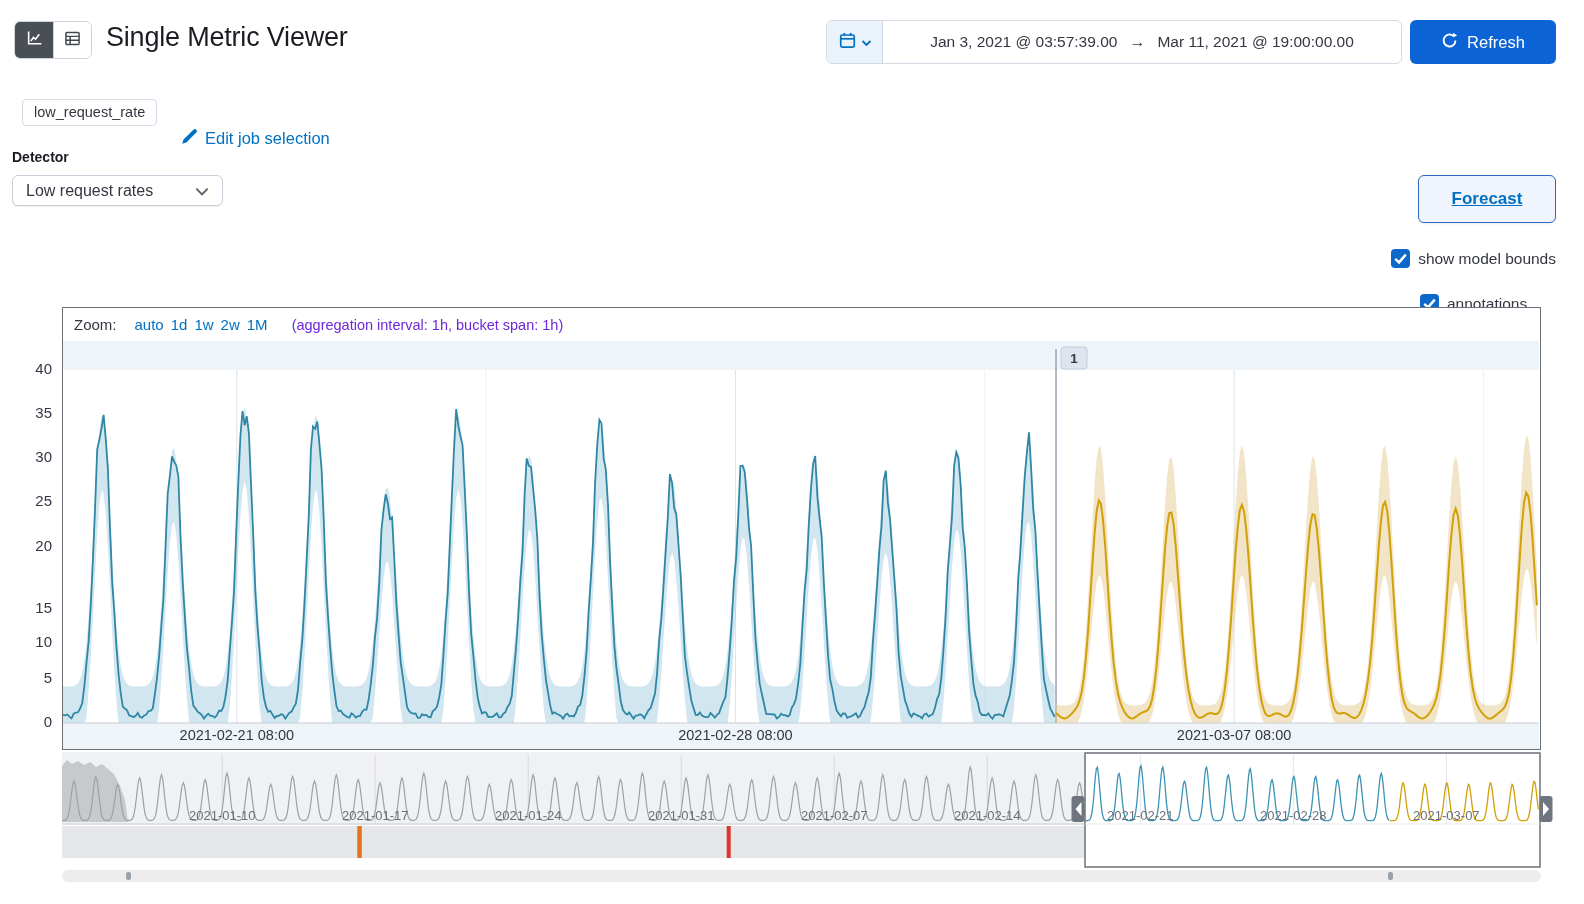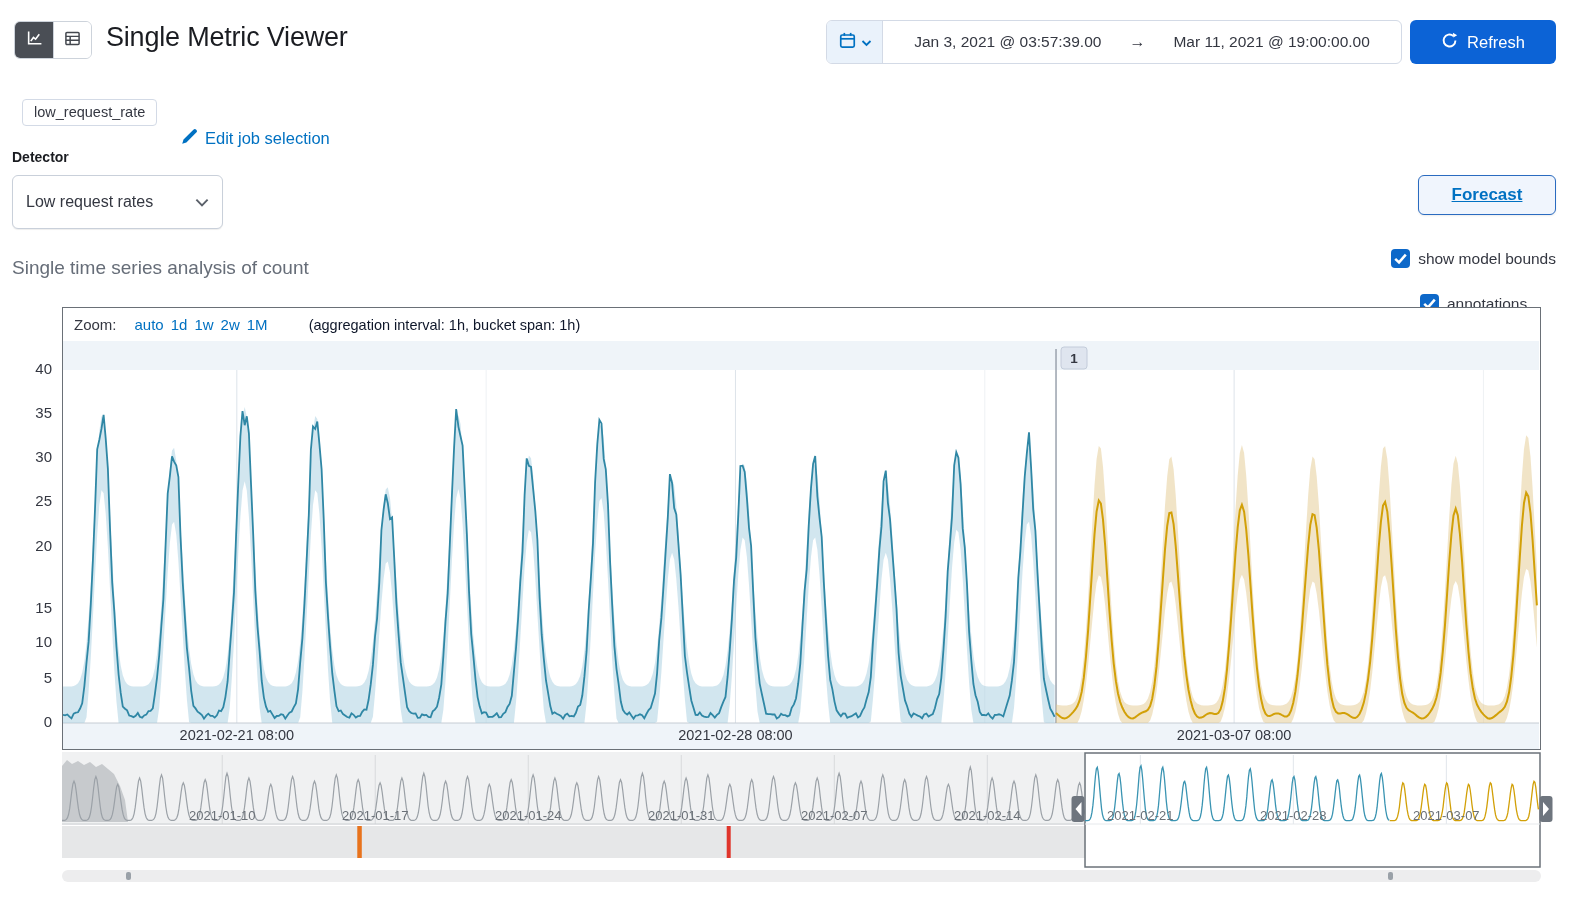--- a/index.html
+++ b/index.html
@@ -9,44 +9,44 @@
 
   
   .view-toggle { position:absolute; left:14px; top:21px; display:flex; border:1px solid #cdd3db; border-radius:6px; overflow:hidden; background:#fff; }
   .view-toggle button { width:38px; height:36px; border:none; background:#fff; display:flex; align-items:center; justify-content:center; cursor:pointer; }
   .view-toggle button.selected { background:#4a4e55; }
   .view-toggle button + button { border-left:1px solid #cdd3db; }
   .page-title { position:absolute; left:106px; top:22px; font-size:27px; font-weight:500; color:#1a1c21; letter-spacing:-0.2px; }
 
   .datepicker { position:absolute; left:826px; top:20px; width:576px; height:44px; border:1px solid #d3dae6; border-radius:6px; display:flex; align-items:stretch; background:#fff; }
   .dp-cal { width:56px; display:flex; align-items:center; justify-content:center; gap:4px; background:#eaf2fb; border-right:1px solid #d3dae6; border-radius:5px 0 0 5px; cursor:pointer; }
-  .dp-dates { flex:1; display:flex; align-items:center; justify-content:center; gap:28px; font-size:15.5px; color:#343741; }
+  .dp-dates { flex:1; display:flex; align-items:center; justify-content:center; gap:12px; font-size:15.5px; color:#343741; }
   .dp-date { background:none; border:none; font:inherit; color:#343741; cursor:pointer; }
   .dp-arrow { color:#343741; font-size:16px; }
 
   .refresh-btn { position:absolute; left:1410px; top:20px; width:146px; height:44px; border:none; border-radius:6px; background:var(--refresh,#0c63d6); color:#fff; font-size:16.5px; font-weight:500; display:flex; align-items:center; justify-content:center; gap:9px; cursor:pointer; font-family:inherit; }
 
   .job-badge { position:absolute; left:22px; top:99px; height:27px; line-height:25px; padding:0 11px; border:1px solid #d3dae6; border-radius:4px; font-size:14.5px; color:#343741; background:#fff; }
   .edit-link { position:absolute; left:180px; top:100px; display:flex; align-items:center; gap:8px; color:var(--link,#0071c2); font-size:16.5px; cursor:pointer; background:none; border:none; font-family:inherit;margin-top:28px; }
 
   .detector-label { position:absolute; left:12px; top:149px; font-size:14px; font-weight:700; color:#1a1c21; }
-  .detector-select { position:absolute; left:12px; top:175px; width:211px; height:54px; border:1px solid #c9d0da; border-radius:6px; background:#fff; display:flex; align-items:center; justify-content:space-between; padding:0 13px; font-size:16px; color:#343741; cursor:pointer; box-shadow:0 1px 1px rgba(0,0,0,0.07); font-family:inherit; }
-
-  .forecast-btn { position:absolute; left:1418px; top:175px; width:138px; height:40px; border:1px solid #2a6bc0; border-radius:6px; background:#f0f5fd; color:var(--link,#0071c2); font-size:17px; font-weight:700; text-decoration:underline; cursor:pointer; box-shadow:0 1px 2px rgba(0,0,0,0.08); font-family:inherit; }
+  .detector-select { position:absolute; left:12px; top:175px; width:211px; height:31px; border:1px solid #c9d0da; border-radius:6px; background:#fff; display:flex; align-items:center; justify-content:space-between; padding:0 13px; font-size:16px; color:#343741; cursor:pointer; box-shadow:0 1px 1px rgba(0,0,0,0.07); font-family:inherit; }
+
+  .forecast-btn { position:absolute; left:1418px; top:175px; width:138px; height:48px; border:1px solid #2a6bc0; border-radius:6px; background:#f0f5fd; color:var(--link,#0071c2); font-size:17px; font-weight:700; text-decoration:underline; cursor:pointer; box-shadow:0 1px 2px rgba(0,0,0,0.08); font-family:inherit; }
 
   .section-heading { position:absolute; left:12px; top:257px; font-size:19px; font-weight:400; color:#666d78; }
   .toggles { position:absolute; right:28px; top:249px; display:flex; align-items:center; gap:26px;flex-direction:column; }
   .toggle { display:flex; align-items:center; gap:8px; cursor:pointer; }
   .cb { width:19px; height:19px; border-radius:4px; background:var(--checkbox,#0d68c9); display:flex; align-items:center; justify-content:center; flex:none; }
   .toggle .lbl { font-size:15.5px; color:#343741; }
 
   .chart-box { position:absolute; left:62px; top:307px; width:1479px; height:443px; border:1.5px solid #6a7077; background:#fff; }
   .zoom-row { position:absolute; left:0; top:0; right:5px; height:33px; display:flex; align-items:center; padding-left:11px; font-size:15px; color:#343741; gap:18px; }
   .zoom-row a { color:var(--link,#0071c2); text-decoration:none; cursor:pointer; }
-  .zoom-suffix { margin-left:23px; color:#0f172a; font-size:14.5px; }
+  .zoom-suffix { margin-left:6px; color:#6d28d9; font-size:14.5px; }
   #main-svg { position:absolute; left:0; top:33px; }
 
   .y-axis-label { position:absolute; width:52px; text-align:right; font-size:15px; color:#343741; }
 
   #ctx-svg { position:absolute; left:62px; top:752px; overflow:visible; }
   .scrollbar { position:absolute; left:62px; top:870px; width:1479px; height:12px; background:#ededee; border-radius:6px; }
   .scroll-handle { position:absolute; top:2px; width:5px; height:8px; border-radius:2px; background:#9aa1a8; cursor:pointer; }
   svg text { font-family:"Liberation Sans","DejaVu Sans",sans-serif; }
 </style>
 </head>
@@ -125,21 +125,20 @@
     <span>Low request rates</span>
     <span>
       <svg width="14" height="9" viewBox="0 0 12 8">
           <path d="M1 1.5 l5 5 5-5" stroke="#5a6069" stroke-width="1.7" fill="none"></path>
         </svg>
     </span>
   </button>
 
   <button class="forecast-btn">Forecast</button>
 
-  <div class="section-heading">Single time series analysis of count</div>
   <div class="toggles" id="toggles">
       <span class="toggle">
         <span class="cb">
           <svg width="19" height="19" viewBox="0 0 18 18">
             <path d="M4 9.3 L7.6 12.7 L14 5.3" stroke="#fff" stroke-width="2.4" fill="none"></path>
           </svg>
         </span>
         <span class="lbl">show model bounds</span>
       </span>
       <span class="toggle">

